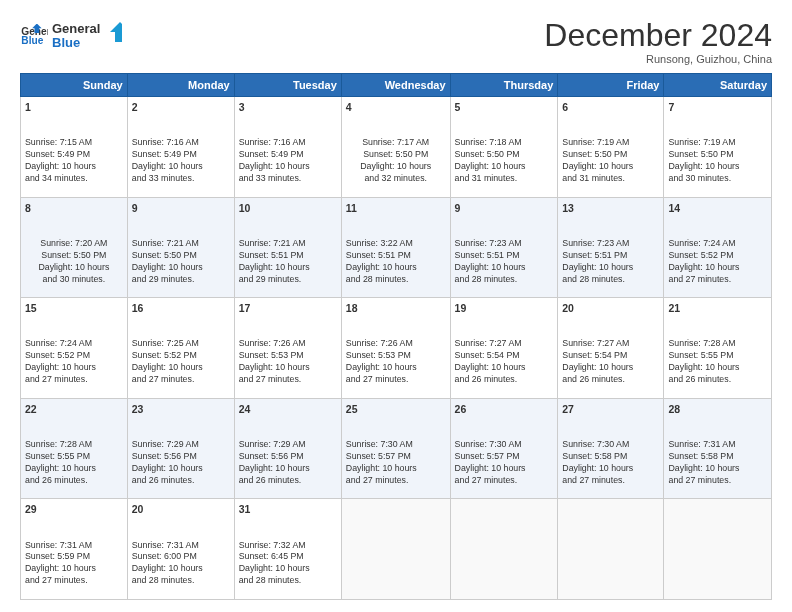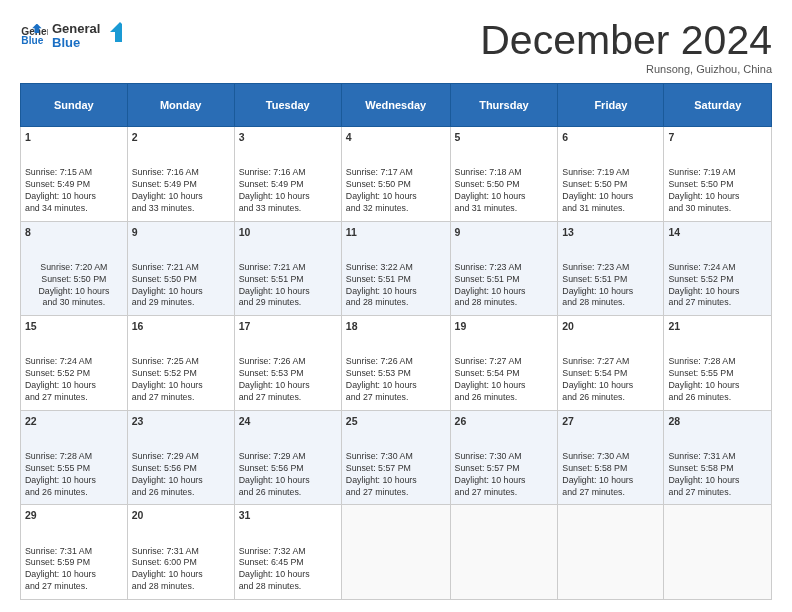--- a/index.html
+++ b/index.html
@@ -29,42 +29,42 @@
       gap: 4px;
     }
     .logo-icon {
       width: 28px;
       height: 22px;
     }
     .title-block {
       text-align: right;
     }
     .month-title {
-      font-size: 41px;
+      font-size: 32px;
       font-weight: normal;
       color: #333;
       line-height: 1.1;
     }
     .subtitle {
       font-size: 11px;
       color: #555;
     }
     .calendar {
       flex: 1;
       border-collapse: collapse;
       width: 100%;
       font-size: 9.5px;
     }
     .calendar th {
       background: #2a6db5;
       color: #fff;
       font-size: 11px;
       font-weight: bold;
-      padding: 15px 4px;
-      text-align: center;
+      padding: 5px 4px;
+      text-align: right;
       border: 1px solid #1a5a9a;
     }
     .calendar td {
       vertical-align: top;
       border: 1px solid #ccc;
       padding: 3px 4px;
       width: 113px;
       background: #fff;
       color: #333;
       line-height: 1.35;
@@ -141,21 +141,21 @@
           </td>
           <td>
             <span class="day-num">3</span>
             <div class="day-info" style="white-space: pre-line;">Sunrise: 7:16 AM
 Sunset: 5:49 PM
 Daylight: 10 hours
 and 33 minutes.</div>
           </td>
           <td>
             <span class="day-num">4</span>
-            <div class="day-info" style="white-space: pre-line;">Sunrise: 7:17 AM
+            <div class="day-info" style="white-space: pre-line; text-align: center;">Sunrise: 7:17 AM
 Sunset: 5:50 PM
 Daylight: 10 hours
 and 32 minutes.</div>
           </td>
           <td>
             <span class="day-num">5</span>
             <div class="day-info" style="white-space: pre-line;">Sunrise: 7:18 AM
 Sunset: 5:50 PM
 Daylight: 10 hours
 and 31 minutes.</div>

